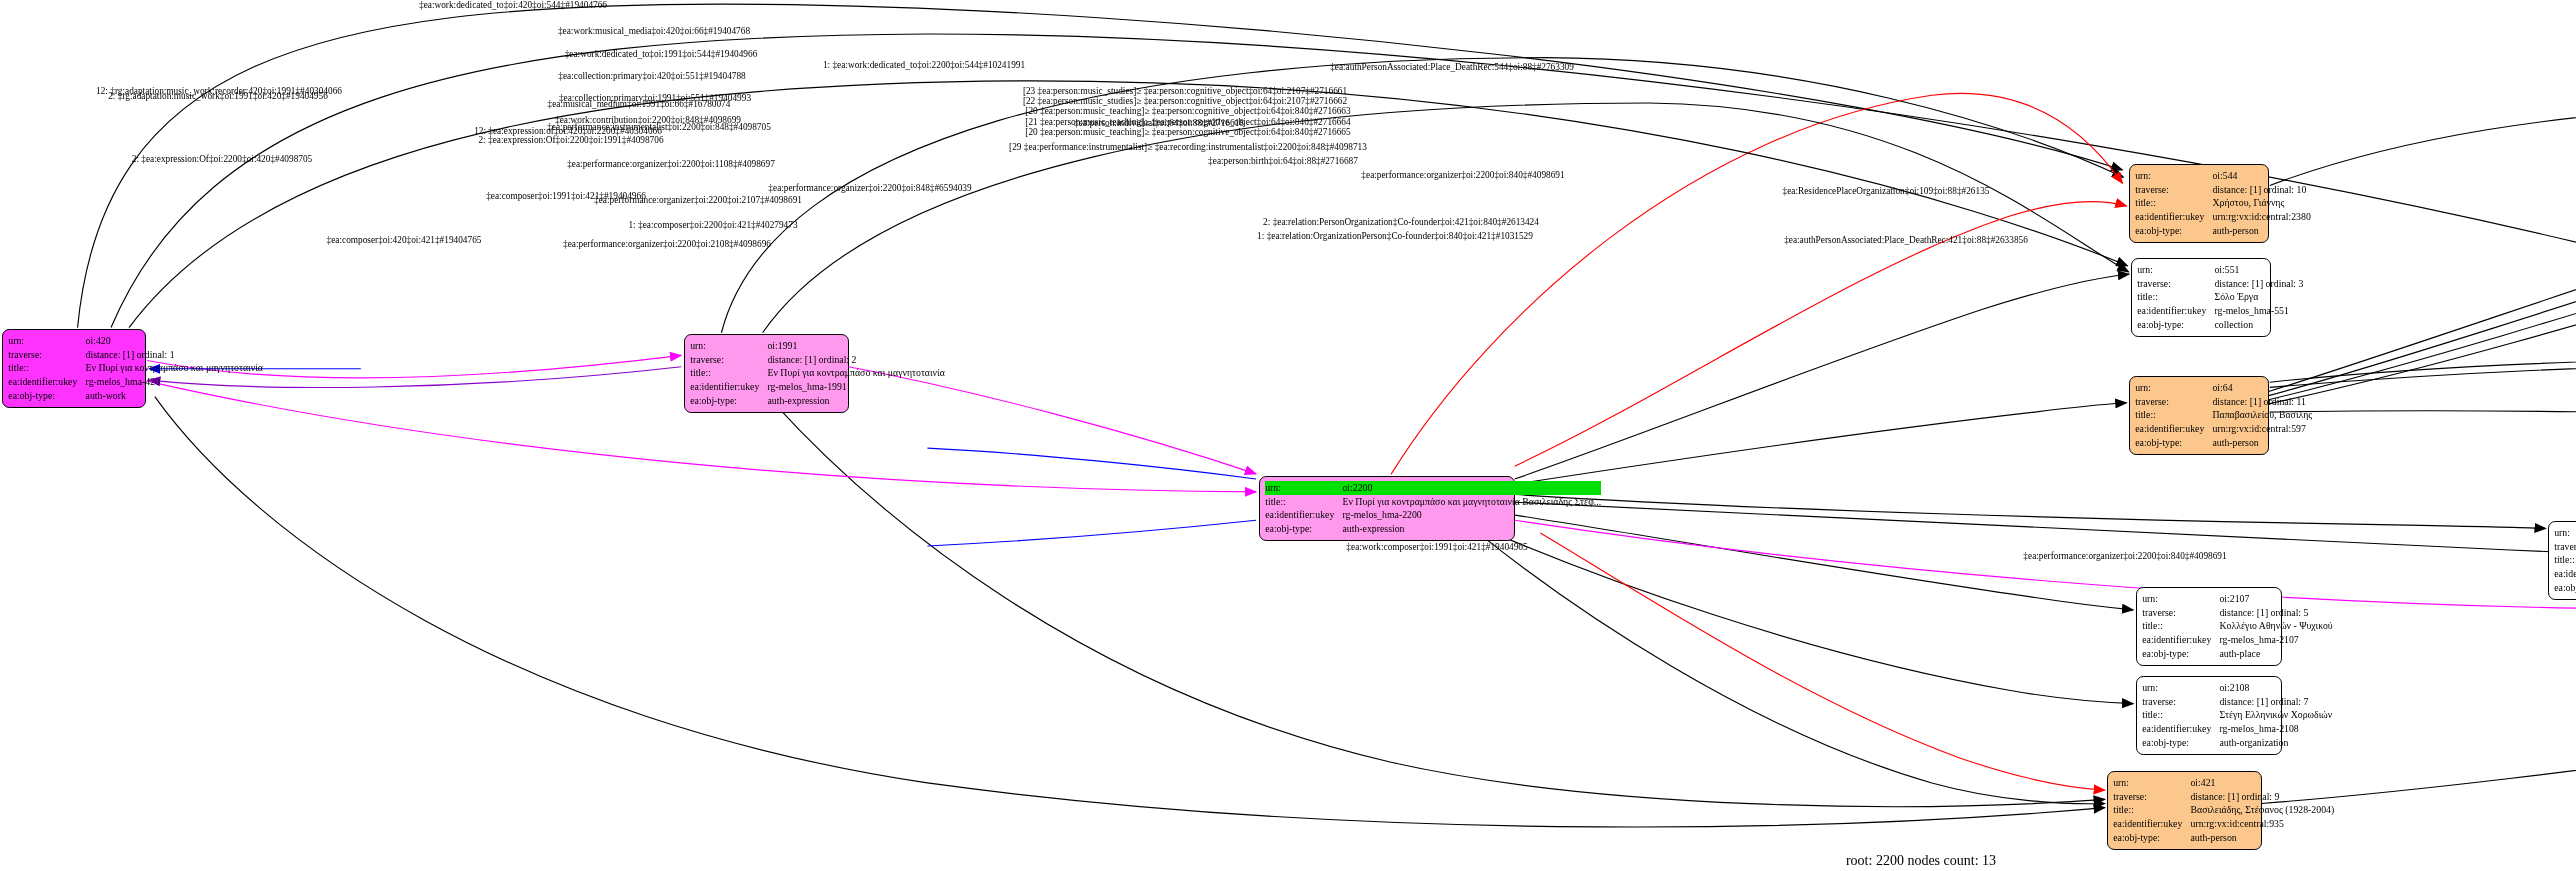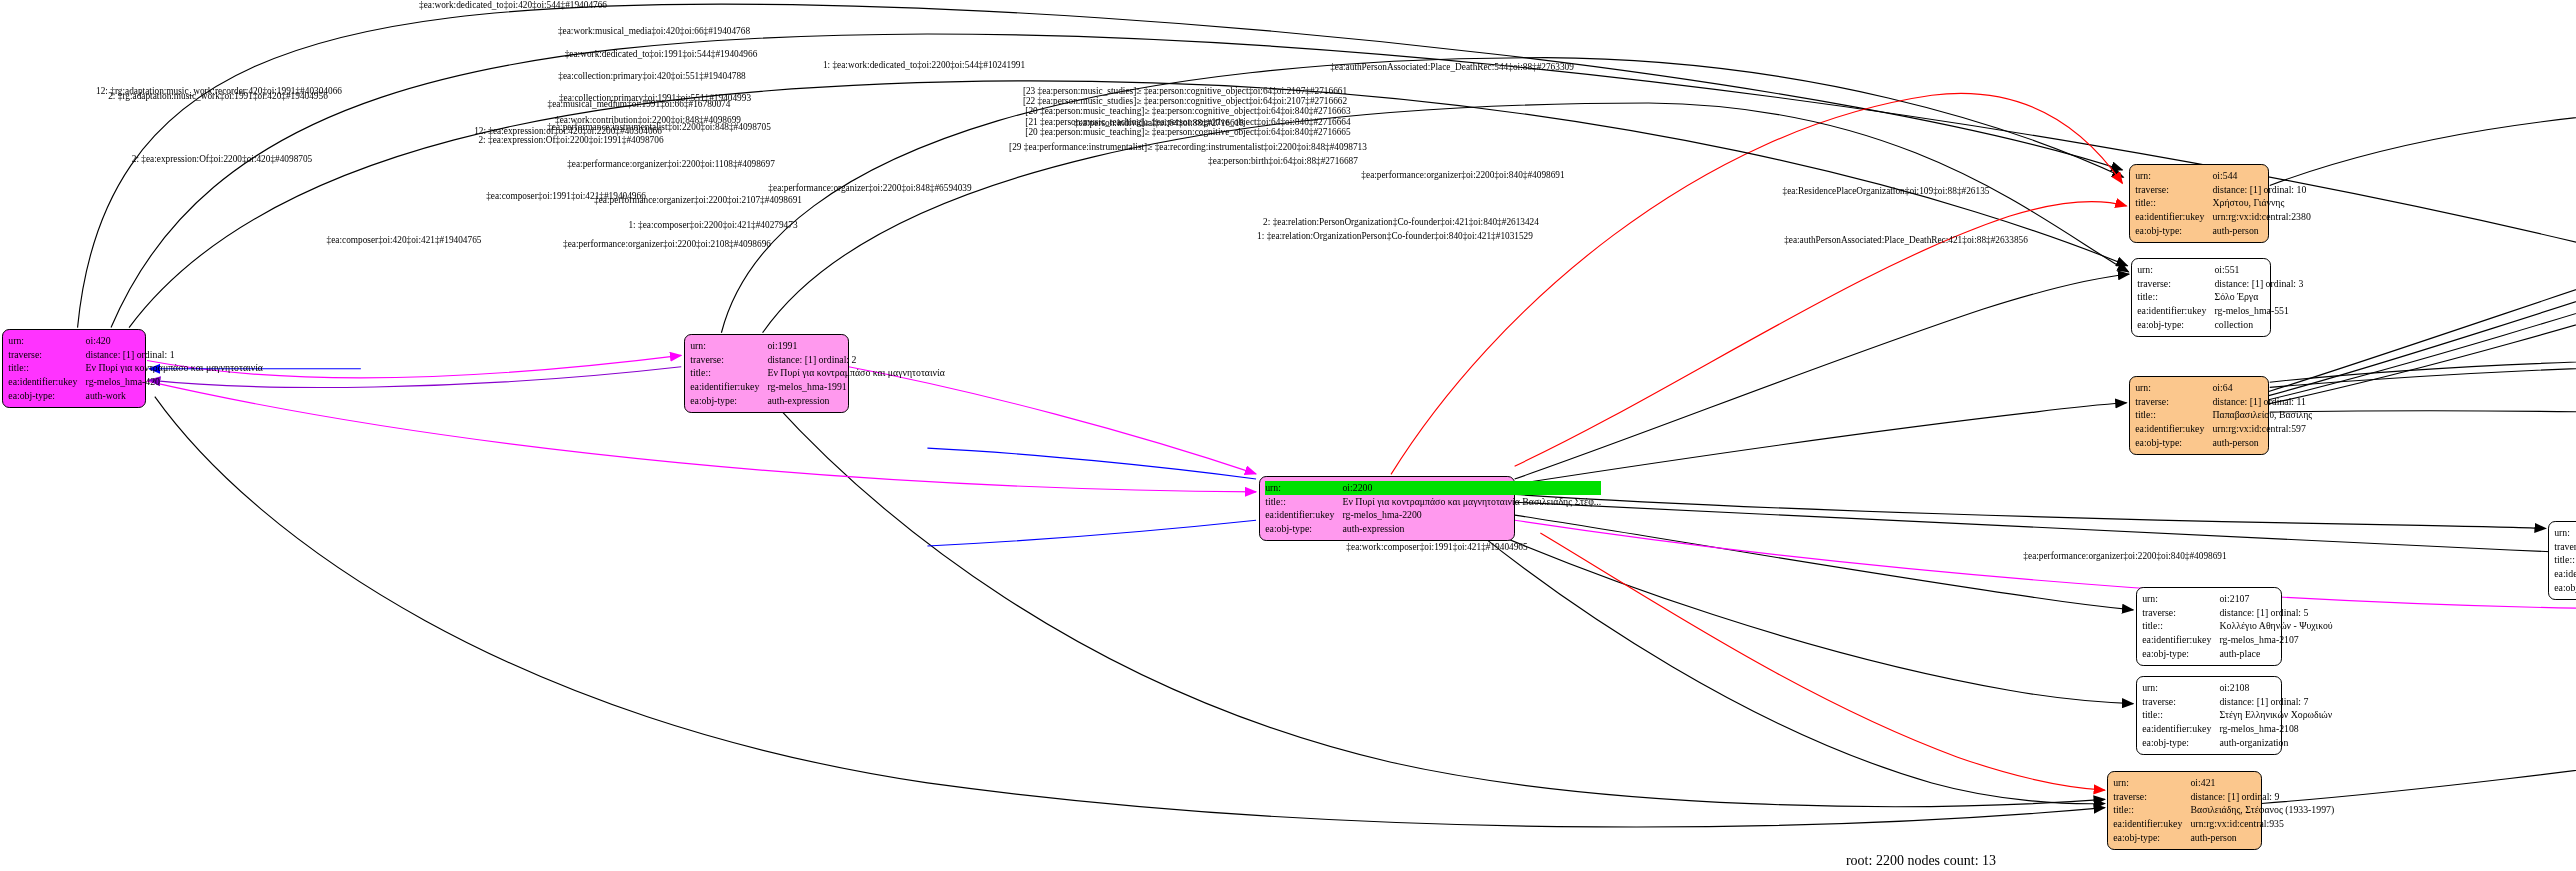--- a/index.html
+++ b/index.html
@@ -373,21 +373,21 @@
           <tr>
         <td class="k">urn:</td>
         <td class="v">oi:421</td>
       </tr>
       <tr>
         <td class="k">traverse:</td>
         <td class="v">distance: [1]     ordinal: 9</td>
       </tr>
       <tr>
         <td class="k">title::</td>
-        <td class="v">Βασιλειάδης, Στέφανος (1933-1997)</td>
+        <td class="v">Βασιλειάδης, Στέφανος (1928-2004)</td>
       </tr>
       <tr>
         <td class="k">ea:identifier:ukey</td>
         <td class="v">urn:rg:vx:id:central:935</td>
       </tr>
       <tr>
         <td class="k">ea:obj-type:</td>
         <td class="v">auth-person</td>
       </tr>
     </tbody>

